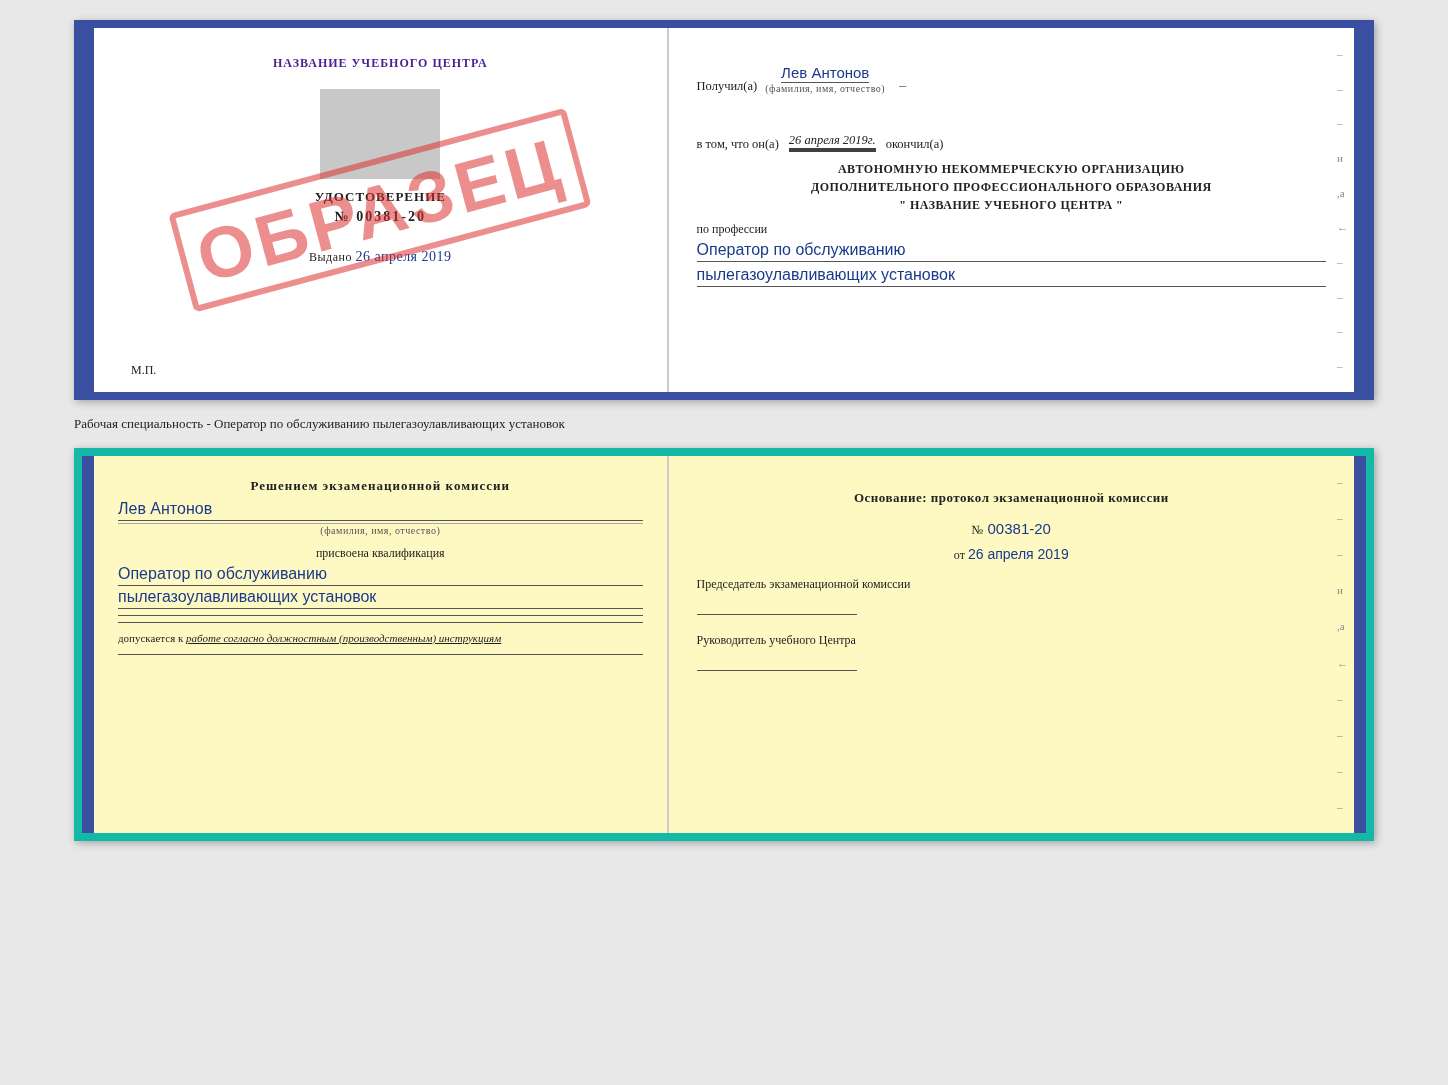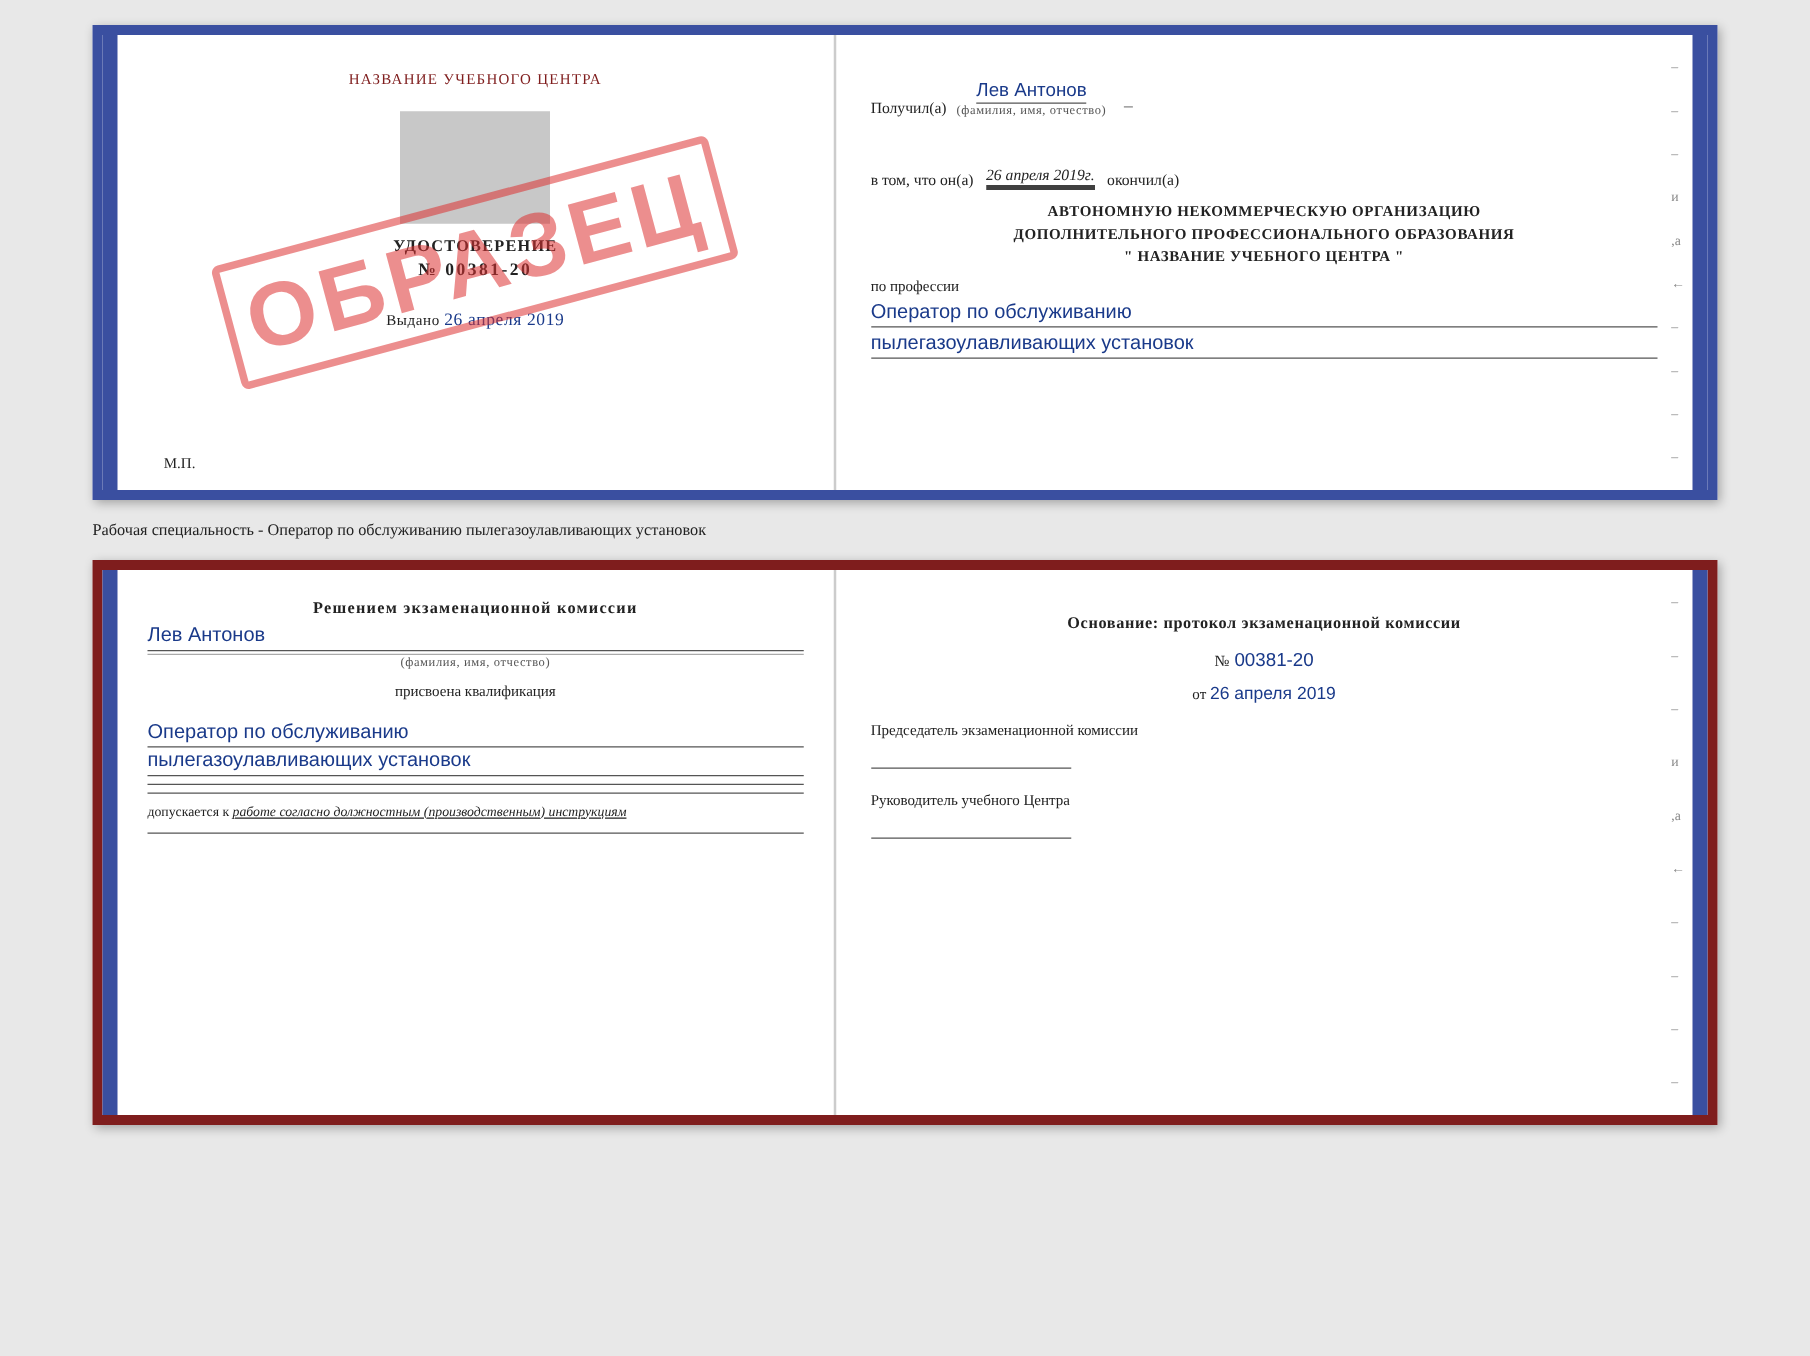--- a/index.html
+++ b/index.html
@@ -53,24 +53,24 @@
     .cert-right {
       flex: 1.2;
       padding: 18px 28px 12px 28px;
       position: relative;
       font-size: 13px;
     }
 
     
     .cert-title {
       font-size: 12px;
-      font-weight: normal;
+      font-weight: bold;
       text-align: right;
       letter-spacing: 1px;
-      color: #7f1d1d;
+      color: #4c1d95;
       margin-top: 8px;
     }
 
     .cert-image-placeholder {
       width: 120px;
       height: 90px;
       background: #c8c8c8;
       margin: 18px auto 10px auto;
     }
 
@@ -209,23 +209,23 @@
       font-size: 13px;
       color: #222;
       padding: 4px 0;
       width: 1300px;
     }
 
     
     .qual-book {
       display: flex;
       width: 1300px;
-      height: 452px;
-      border: 8px solid #7f1d1d;
-      background: #ffffff;
+      height: 393px;
+      border: 8px solid #14b8a6;
+      background: #fef9c3;
       position: relative;
       box-shadow: 2px 2px 8px rgba(0,0,0,0.3);
     }
 
     .qual-left {
       flex: 1;
       padding: 20px 24px;
       border-right: 2px solid #ccc;
       position: relative;
     }
@@ -265,21 +265,21 @@
       letter-spacing: 0.5px;
       border-top: 1px solid #aaa;
       padding-top: 1px;
     }
 
     .qual-prisvoena {
       font-size: 12px;
       color: #222;
       text-align: center;
       margin-top: 10px;
-      margin-bottom: 16px;
+      margin-bottom: 4px;
     }
 
     .qual-profession-hw {
       font-family: 'Comic Sans MS', cursive, sans-serif;
       color: #1a3a8a;
       font-size: 16px;
       display: block;
       border-bottom: 1px solid #555;
       padding-bottom: 2px;
       margin-bottom: 2px;

